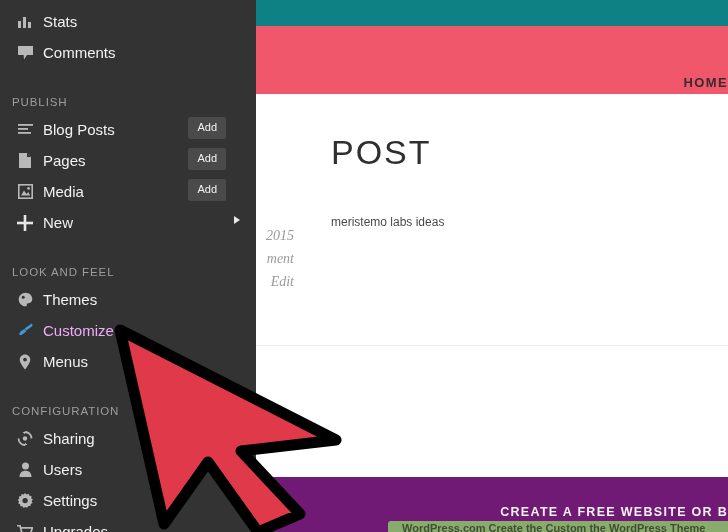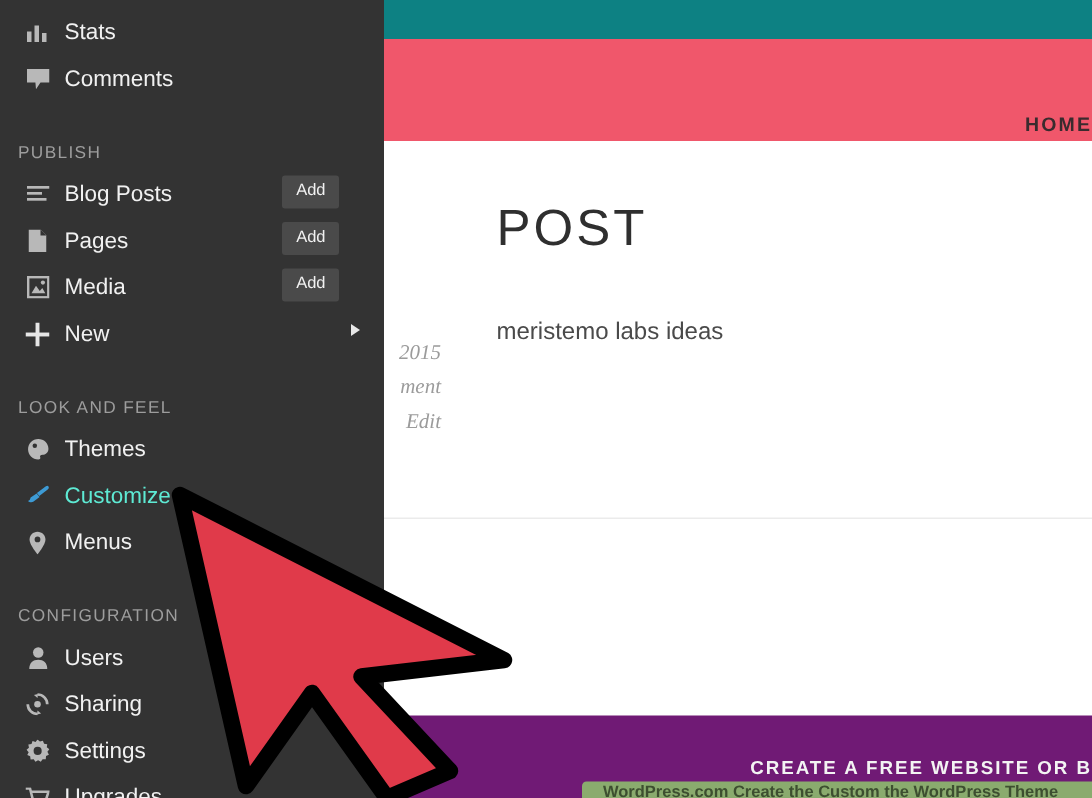--- a/index.html
+++ b/index.html
@@ -84,21 +84,21 @@
   #post-title {
     font-family: "Liberation Sans", sans-serif;
     font-weight: 300;
     font-size: 34px;
     letter-spacing: 2px;
     color: #2f2f2f;
     line-height: 40px;
   }
   #post-excerpt {
     margin-top: 38px;
-    font-size: 16px;
+    font-size: 12px;
     color: #4a4a4a;
     line-height: 24px;
   }
 
   #site-footer {
     position: absolute;
     left: 0; top: 477px;
     width: 728px;
     height: 55px;
     background: #701a75;
@@ -160,21 +160,21 @@
     min-width: 26px;
     display: flex;
     align-items: center;
     justify-content: center;
     color: #b8b8b8;
   }
   .menu-item .mi-label {
     margin-left: 5px;
     white-space: nowrap;
   }
-  .menu-item.active .mi-label { color: #5eead4; }
+  .menu-item.active .mi-label { color: #f0abfc; }
   .menu-item.active .mi-icon { color: #3d9ad4; }
 
   .add-btn {
     position: absolute;
     right: 30px;
     top: 3px;
     background: #4a4a4a;
     color: #f1f1f1;
     font-size: 11px;
     padding: 3px 9px 4px 9px;
@@ -364,43 +364,43 @@
       <span class="mi-label">Menus</span>
     </div>
 
     <div class="spacer-lg"></div>
 
     <div class="section-head">CONFIGURATION</div>
     <div class="spacer-sm"></div>
 
     <div class="menu-item">
       <span class="mi-icon">
-        <svg width="13" height="15" viewBox="0 0 13 15">
-          <circle cx="6.5" cy="4" r="3.5" fill="currentColor"></circle>
-          <path d="M0.5 15 C0.5 10.8 3 8.8 6.5 8.8 C10 8.8 12.5 10.8 12.5 15 Z" fill="currentColor"></path>
-        </svg>
-      </span>
-      <span class="mi-label">Users</span>
-    </div>
-
-    <div class="menu-item">
-      <span class="mi-icon">
         <svg width="16" height="15" viewBox="0 0 16 15">
           <circle cx="8" cy="7.5" r="2.2" fill="currentColor"></circle>
           <path d="M8 1 A6.5 6.5 0 0 1 14.5 7.5" fill="none" stroke="currentColor" stroke-width="1.8"></path>
           <path d="M8 14 A6.5 6.5 0 0 1 1.5 7.5" fill="none" stroke="currentColor" stroke-width="1.8"></path>
           <path d="M5.6 1.3 L8.3 0.6 L8.0 3.3 Z" fill="currentColor"></path>
           <path d="M10.4 13.7 L7.7 14.4 L8.0 11.7 Z" fill="currentColor"></path>
         </svg>
       </span>
       <span class="mi-label">Sharing</span>
     </div>
 
     <div class="menu-item">
       <span class="mi-icon">
+        <svg width="13" height="15" viewBox="0 0 13 15">
+          <circle cx="6.5" cy="4" r="3.5" fill="currentColor"></circle>
+          <path d="M0.5 15 C0.5 10.8 3 8.8 6.5 8.8 C10 8.8 12.5 10.8 12.5 15 Z" fill="currentColor"></path>
+        </svg>
+      </span>
+      <span class="mi-label">Users</span>
+    </div>
+
+    <div class="menu-item">
+      <span class="mi-icon">
         <svg width="16" height="16" viewBox="0 0 16 16">
           <path d="M8 0 L9.6 1.4 L11.6 0.8 L12.4 2.8 L14.5 3.1 L14.2 5.2 L15.9 6.5 L14.6 8.2 L15.6 10.1 L13.7 11 L13.5 13.1 L11.4 13.1 L10.2 14.8 L8.4 13.9 L6.6 14.9 L5.5 13.2 L3.4 13.3 L3.1 11.2 L1.2 10.4 L2.1 8.5 L0.7 6.9 L2.3 5.5 L1.9 3.4 L4 3 L4.7 1 L6.7 1.6 Z" fill="currentColor"></path>
           <circle cx="8.1" cy="7.6" r="2.7" fill="#333333"></circle>
         </svg>
       </span>
       <span class="mi-label">Settings</span>
     </div>
 
     <div class="menu-item">
       <span class="mi-icon">

